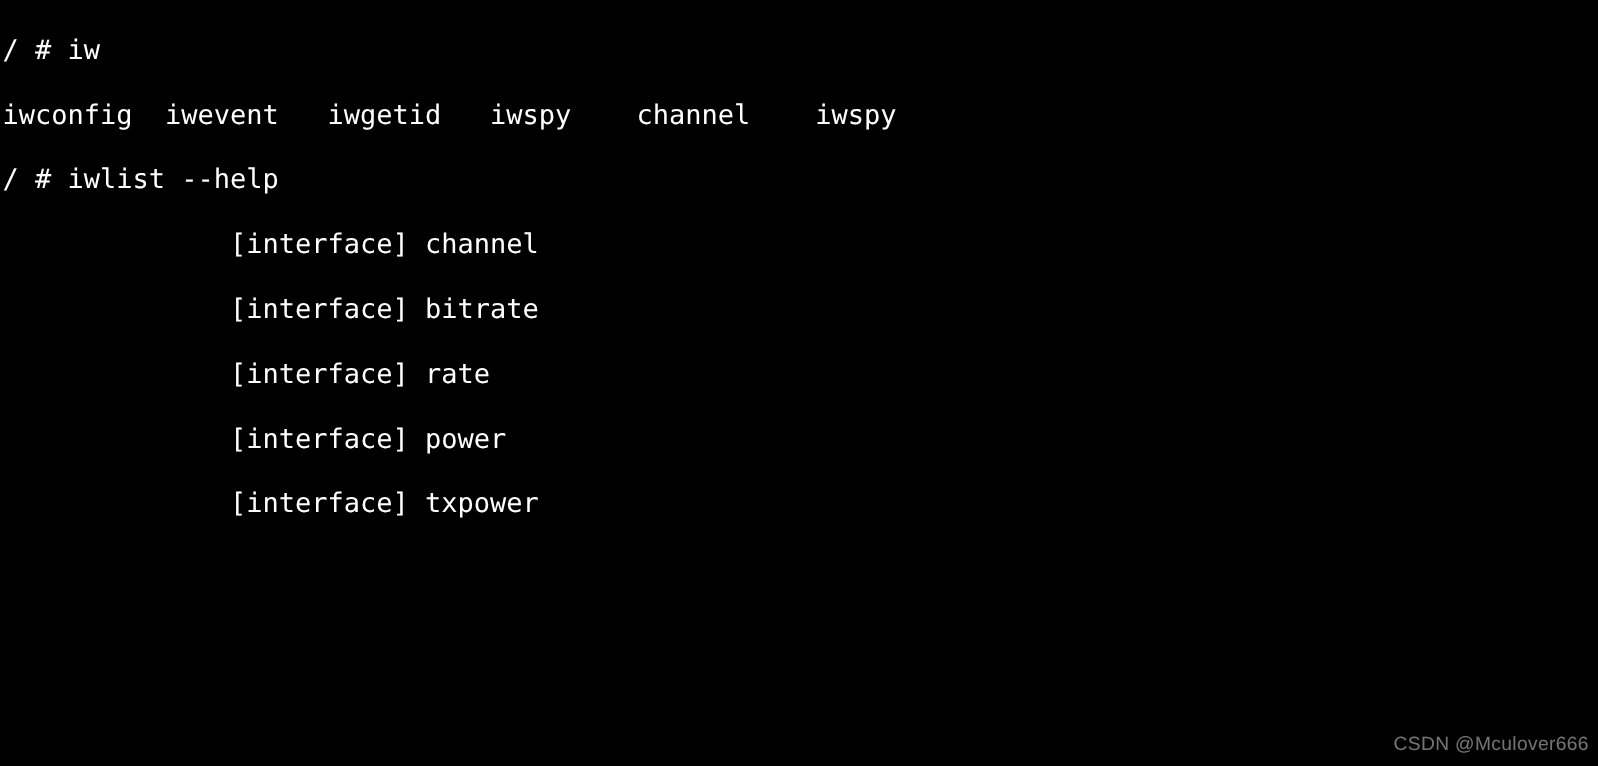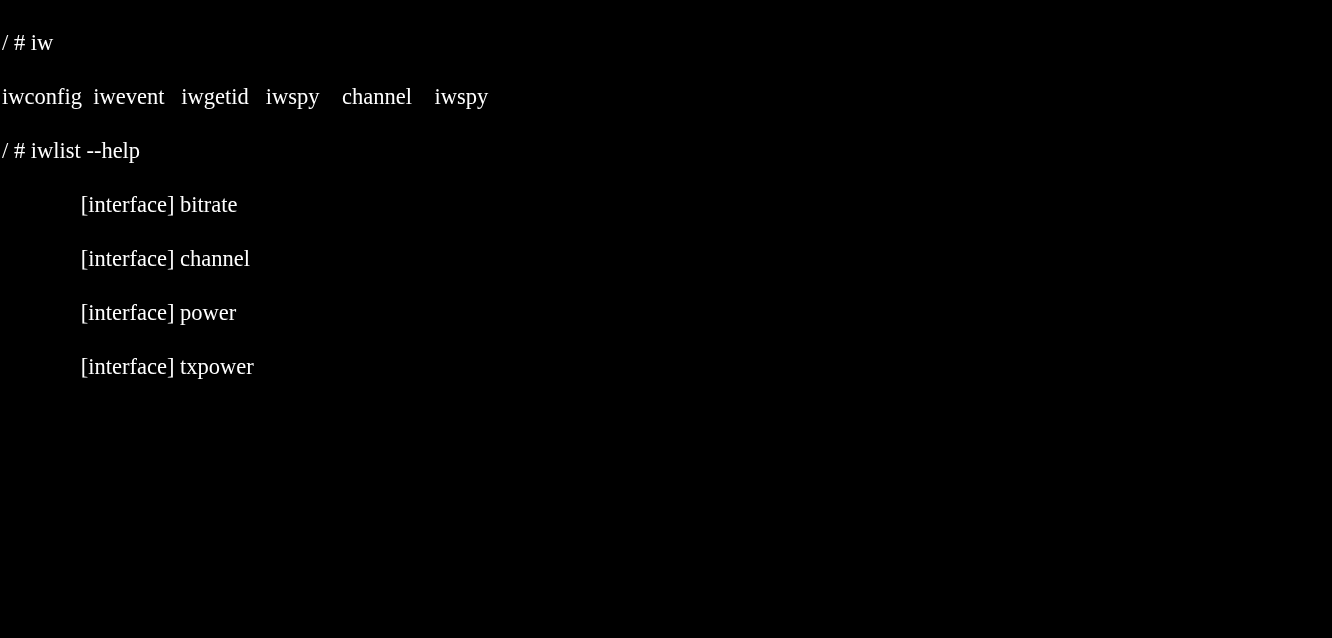--- a/index.html
+++ b/index.html
@@ -15,46 +15,48 @@
     font-size: 22.5px;
     line-height: 27px;
     color: #ffffff;
     white-space: pre;
     padding: 2px 0 0 2px;
     position: relative;
     width: 100%;
     height: 100%;
     box-sizing: border-box;
   }
-  .line { white-space: pre; font-family: Liberation Serif, serif; }
+  .line { white-space: pre; }
   .watermark {
     position: absolute;
     bottom: 4px;
     right: 8px;
     font-family: sans-serif;
     font-size: 16px;
     color: rgba(255,255,255,0.45);
     letter-spacing: 0.3px;
   }
 </style>
 </head>
 <body>
 
 <div class="terminal">
 <div class="line"><span>/ # </span><span>iw</span></div>
 <div class="line"><span>iwconfig</span>  <span>iwevent</span>   <span>iwgetid</span>   <span>iwspy</span>    <span>channel</span>    <span>iwspy</span></div>
 <div class="line"><span>/ # </span><span>iwlist --help</span></div>
+<div class="line">              <span>[interface]</span> <span>channel</span></div>
 <div class="line">              <span>[interface]</span> <span>bitrate</span></div>
-<div class="line">              <span>[interface]</span> <span>channel</span></div>
+<div class="line">              <span>[interface]</span> <span>rate</span></div>
 <div class="line">              <span>[interface]</span> <span>power</span></div>
 <div class="line">              <span>[interface]</span> <span>txpower</span></div>
 
 
 
 
 
 
 
 
 
 
 
+<div class="watermark">CSDN @Mculover666</div>
 </div>
 
 </body></html>

